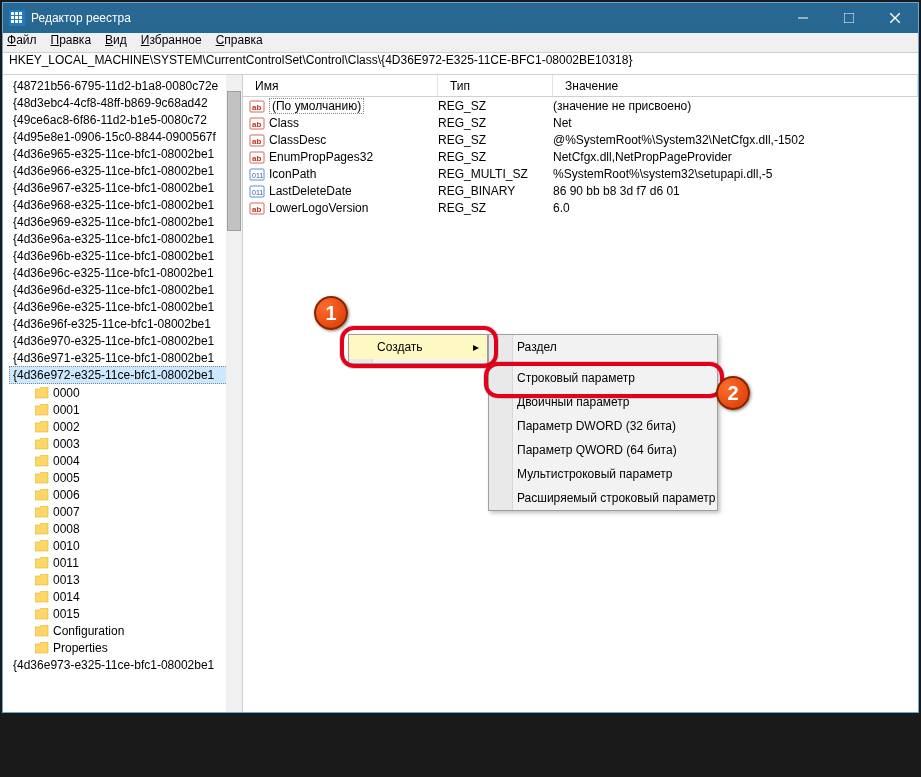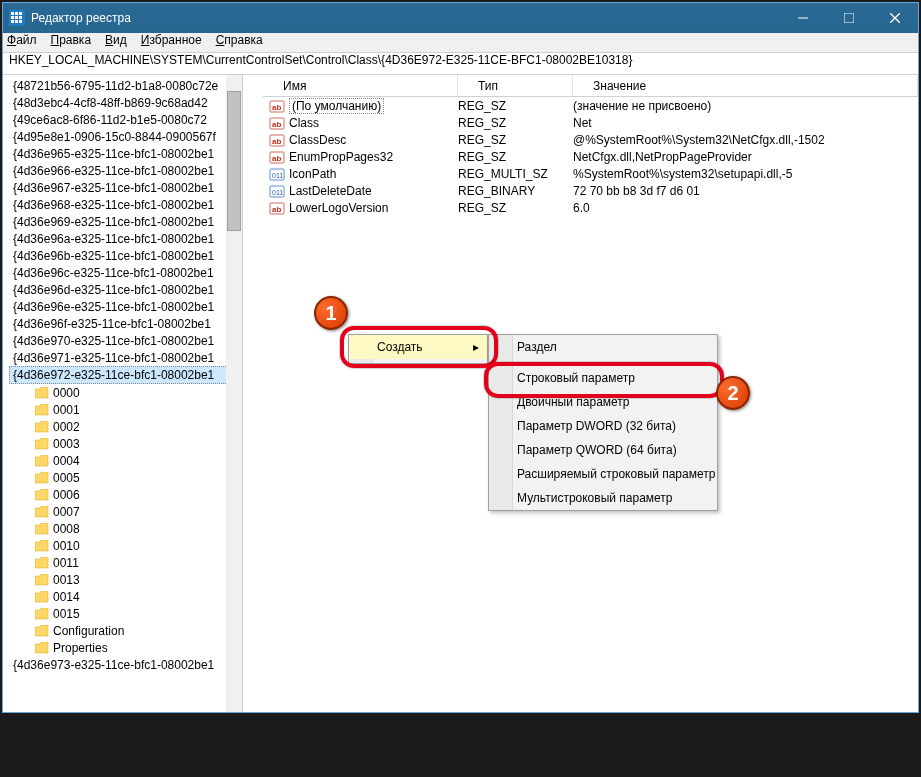--- a/index.html
+++ b/index.html
@@ -8,33 +8,33 @@
   .titlebar { height: 30px; background: linear-gradient(#2b6895,#25678f); display: flex; align-items: center; color: #fff; font-size: 12px; }
   .title-icon { width: 16px; height: 16px; margin: 0 6px; display: inline-flex; align-items: center; justify-content: center; }
   .title-icon svg { display:block; }
   .title-text { flex: 1; }
   .win-controls { display: flex; }
   .win-btn { width: 46px; height: 30px; display: flex; align-items: center; justify-content: center; color: #fff; }
   .menubar { height: 20px; background: #f0f0f0; display: flex; align-items: flex-start; padding: 0 4px; font-size: 12px; border-bottom: 1px solid #d0d0d0; }
   .menubar span { margin-right: 14px; text-decoration: underline; text-decoration-color: transparent; }
   .menubar span::first-letter { text-decoration: underline; }
   .addressbar { height: 22px; border-bottom: 1px solid #d0d0d0; display: flex; align-items: flex-start; padding: 0 6px; font-size: 12px; background: #fff; }
-  .splitter { display: flex; height: calc(100% - 72px); gap: 20px; }
+  .splitter { display: flex; height: calc(100% - 72px); }
   .tree { width: 240px; border-right: 1px solid #d0d0d0; overflow: hidden; position: relative; font-size: 12px; }
   .tree-inner { padding: 2px 0 2px 6px; }
   .tree-item { white-space: nowrap; padding: 1px 4px; display:flex; align-items:center; height:17px; }
   .tree-item.selected { background: #cce8ff; border: 1px dotted #888; padding: 8px 3px; }
   .subkeys { margin-left: 22px; }
   .folder-icon { width: 14px; height: 12px; margin-right: 4px; display:inline-block; }
   .folder-icon svg { display:block; }
   .tree-scroll { position: absolute; right: 0; top: 0; bottom: 0; width: 16px; background: #f0f0f0; }
   .scroll-thumb { position: absolute; left: 1px; right: 1px; top: 16px; height: 140px; background: #c2c2c2; border: 1px solid #a0a0a0; }
   .list { flex: 1; display: flex; flex-direction: column; }
   .list-header { display: flex; font-size: 12px; border-bottom: 1px solid #d0d0d0; background: #fff; height: 22px; align-items: center; }
-  .list-header div { padding: 0 20px; border-right: 1px solid #e2e2e2; height: 100%; display: flex; align-items: center; }
+  .list-header div { padding: 0 12px; border-right: 1px solid #e2e2e2; height: 100%; display: flex; align-items: center; }
   .col-name { width: 195px; }
   .col-type { width: 115px; }
   .col-val { flex: 1; }
   .list-body { flex: 1; position: relative; }
   .row { display: flex; font-size: 12px; height: 17px; align-items: center; padding-left: 6px; }
   .row .cell-name { width: 189px; display:flex; align-items:center; }
   .row .cell-type { width: 115px; }
   .row .cell-val { flex: 1; }
   .val-icon { width:16px; height:16px; margin-right:4px; display:inline-flex; align-items:center; justify-content:center; }
   .default-name { border: 1px dotted #888; padding: 0 2px; }
@@ -286,21 +286,21 @@
             <div class="cell-name">
               <span class="val-icon">
                 <svg width="16" height="16">
                   <rect x="1" y="3" width="14" height="11" rx="1" fill="#fff" stroke="#5a8fd6"></rect>
                   <text x="3" y="12" font-size="7" fill="#2e5b99" font-family="monospace">011</text>
                 </svg>
               </span>
               <span>LastDeleteDate</span>
             </div>
             <div class="cell-type">REG_BINARY</div>
-            <div class="cell-val">72 70 bb b8 3d f7 d6 01</div>
+            <div class="cell-val">86 90 bb b8 3d f7 d6 01</div>
           </div>
           <div class="row">
             <div class="cell-name">
               <span class="val-icon">
                 <svg width="16" height="16">
                   <rect x="1" y="3" width="14" height="11" rx="1" fill="#fff" stroke="#d66a5a"></rect>
                   <text x="3" y="12" font-size="8" fill="#c42e1a" font-weight="bold">ab</text>
                 </svg>
               </span>
               <span>LowerLogoVersion</span>
@@ -322,20 +322,20 @@
 </div>
 
 <div class="ctx-menu" style="left:488px; top:334px; width:230px;">
   <div class="ctx-icon-strip"></div>
   <div class="ctx-item"><span>Раздел</span></div>
   <div class="ctx-sep"></div>
   <div class="ctx-item"><span>Строковый параметр</span></div>
   <div class="ctx-item"><span>Двоичный параметр</span></div>
   <div class="ctx-item"><span>Параметр DWORD (32 бита)</span></div>
   <div class="ctx-item"><span>Параметр QWORD (64 бита)</span></div>
+  <div class="ctx-item"><span>Мультистроковый параметр</span></div>
   <div class="ctx-item"><span>Расширяемый строковый параметр</span></div>
-  <div class="ctx-item"><span>Мультистроковый параметр</span></div>
 </div>
 
 <div class="callout" style="left:340px; top:326px; width:158px; height:42px;"></div>
 <div class="badge" style="left:314px; top:296px;">1</div>
 <div class="callout" style="left:484px; top:362px; width:240px; height:36px;"></div>
 <div class="badge" style="left:716px; top:376px;">2</div>
 
 </body></html>

